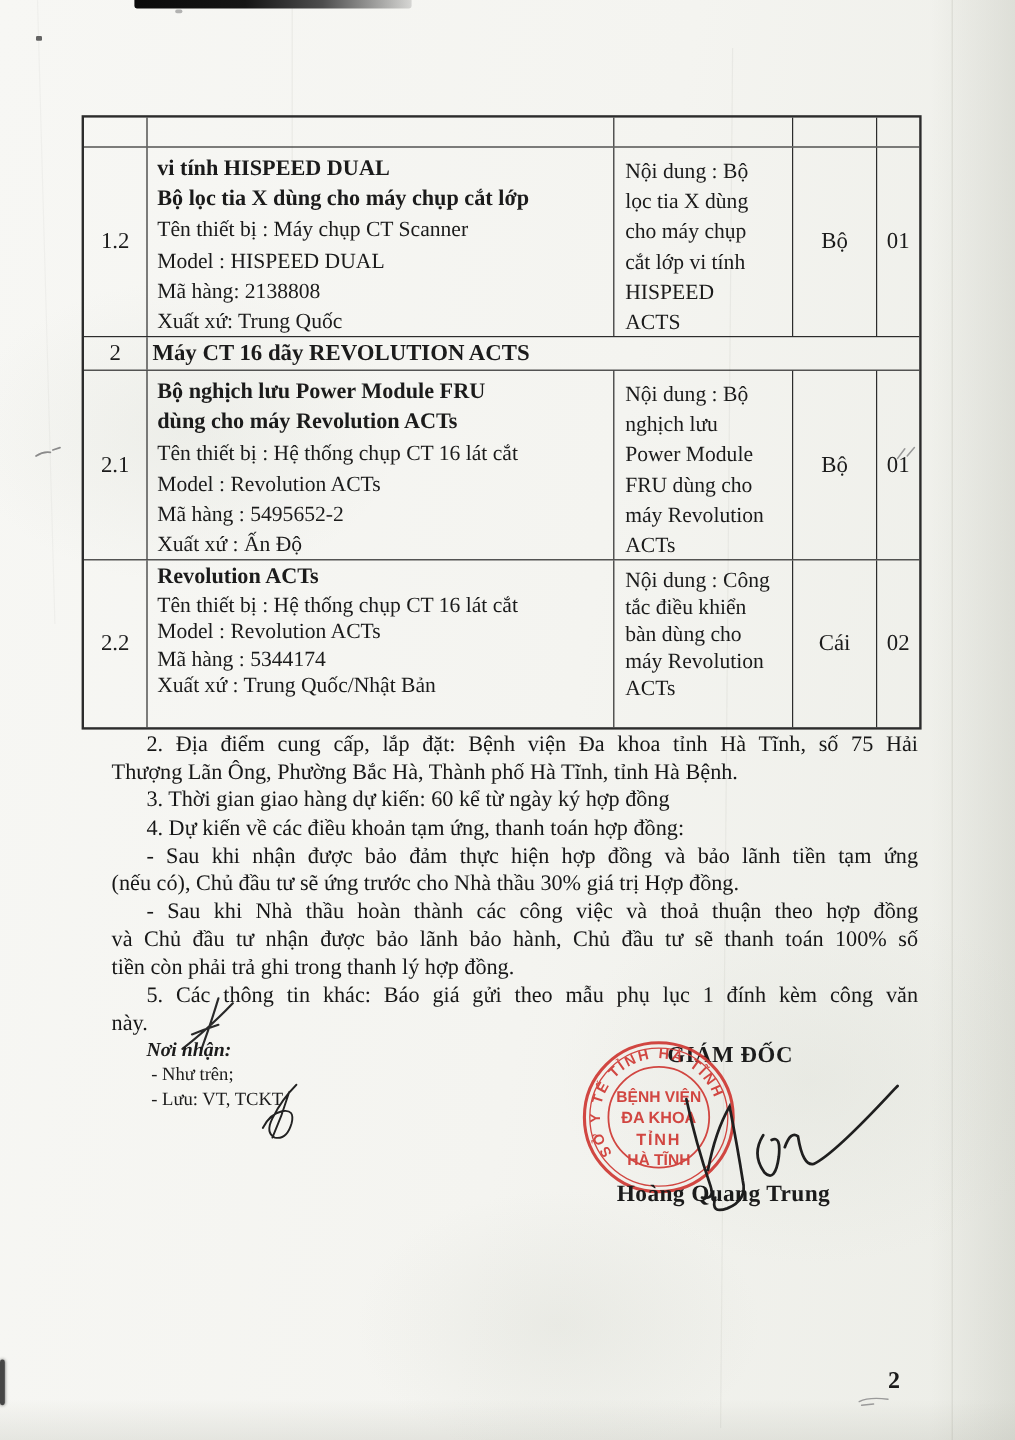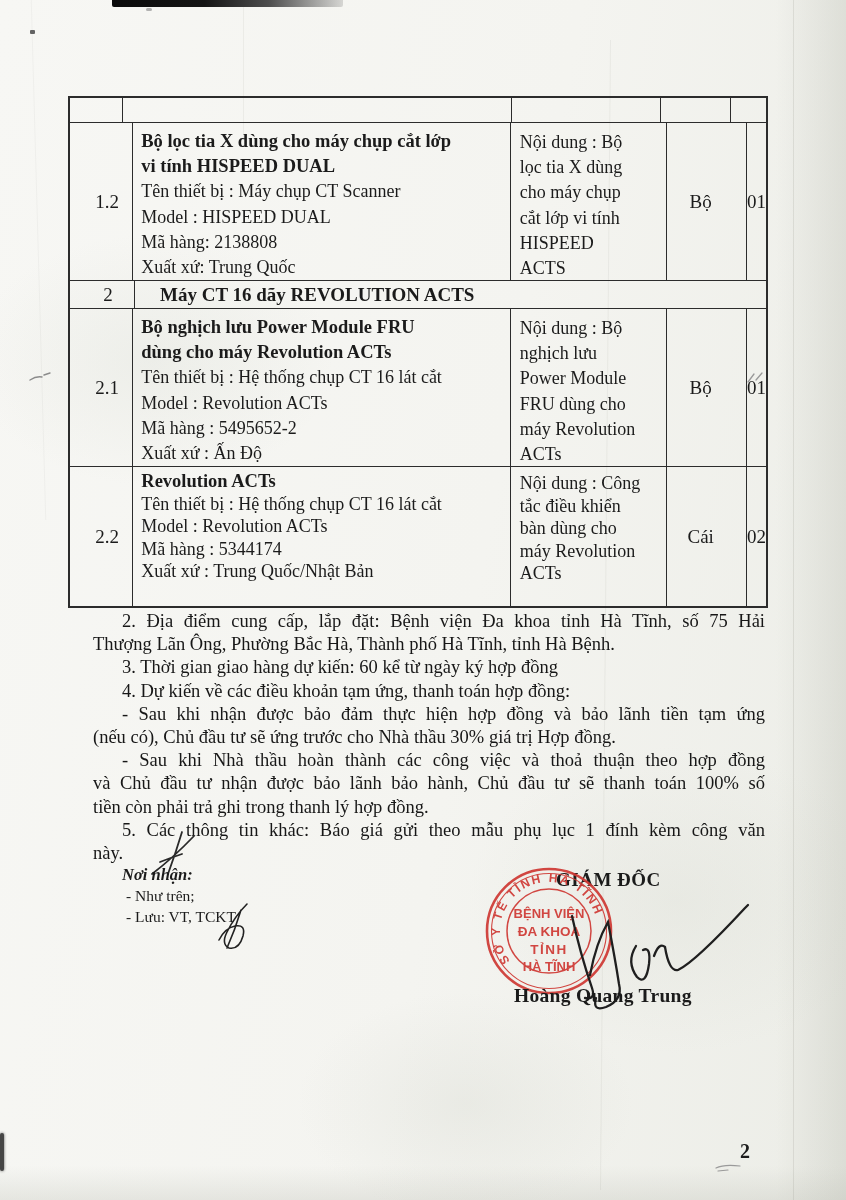--- a/index.html
+++ b/index.html
@@ -40,29 +40,29 @@
   .h-sec{height:28px;}
   .h-b{height:158px;}
   .h-c{height:140px;}
   .c{box-sizing:border-box;border-left:1px solid #2c2c2c;}
   .c.nb{border-left:none;}
   .w-stt{width:52px;}
   .w-desc{width:356px;}
   .w-ct{width:149px;margin-left:33px;}
   .w-un{width:70px;}
   .w-qty{flex:1;}
-  .cell-center{display:flex;align-items:center;justify-content:center;font-size:19px;margin-left:12px;}
+  .cell-center{display:flex;align-items:center;justify-content:center;font-size:19px;}
   .desc{padding:6px 6px 0 8px;font-size:18px;line-height:25.2px;}
   .desc div{white-space:nowrap;}
   .desc .bold{font-weight:bold;font-size:18.5px;}
   .ct{padding:7px 4px 0 9px;font-size:18px;line-height:25.2px;}
   .ct div{white-space:nowrap;}
   .h-c .desc{padding-top:3px;line-height:22.6px;}
   .h-c .ct{padding-top:5px;line-height:22.6px;}
-  .sec-title{display:flex;align-items:center;padding-left:25px;font-weight:bold;font-size:19px;white-space:nowrap;}
+  .sec-title{display:flex;align-items:center;padding-left:4px;font-weight:bold;font-size:19px;white-space:nowrap;}
 
   
   .bodytxt{position:absolute;left:93px;top:610px;width:672px;font-size:18.5px;line-height:23.2px;color:#171717;}
   .bl{min-height:23.2px;}
   .ind{padding-left:29px;}
   .just{text-align:justify;text-align-last:justify;}
 
   
   .recip{position:absolute;left:122px;top:865px;}
   .recip .t{font-weight:bold;font-style:italic;font-size:16.5px;}
@@ -104,22 +104,22 @@
       <div class="c nb w-stt"></div>
       <div class="c w-desc"></div>
       <div class="c w-ct"></div>
       <div class="c w-un"></div>
       <div class="c w-qty"></div>
     </div>
 
     <div class="trow h-a">
       <div class="c nb w-stt cell-center">1.2</div>
       <div class="c w-desc desc">
+        <div class="bold">vi tính HISPEED DUAL</div>
         <div class="bold">Bộ lọc tia X dùng cho máy chụp cắt lớp</div>
-        <div class="bold">vi tính HISPEED DUAL</div>
         <div>Tên thiết bị : Máy chụp CT Scanner</div>
         <div>Model : HISPEED DUAL</div>
         <div>Mã hàng: 2138808</div>
         <div>Xuất xứ: Trung Quốc</div>
       </div>
       <div class="c w-ct ct">
         <div>Nội dung : Bộ</div>
         <div>lọc tia X dùng</div>
         <div>cho máy chụp</div>
         <div>cắt lớp vi tính</div>

